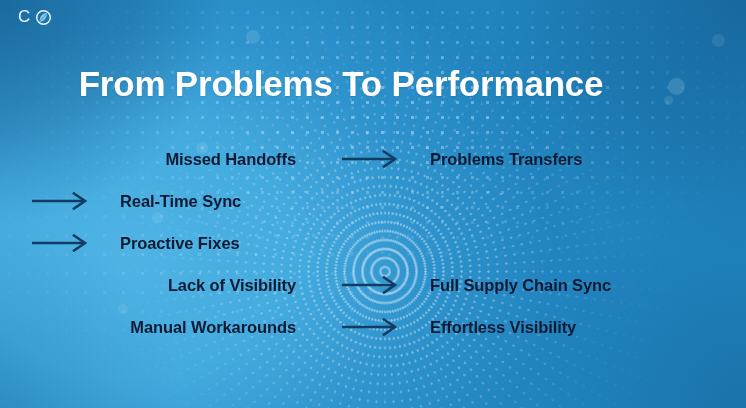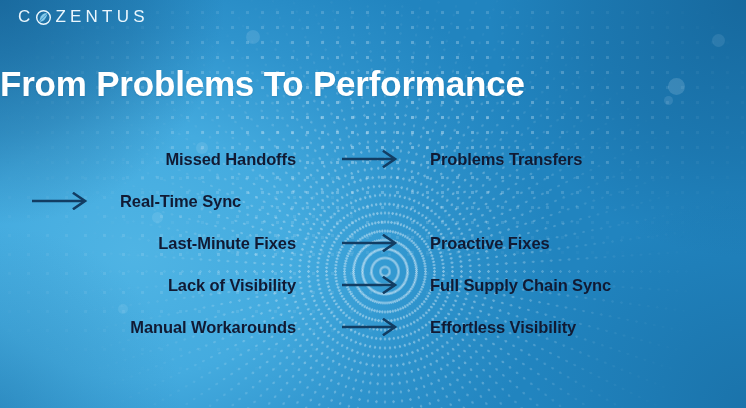--- a/index.html
+++ b/index.html
@@ -111,21 +111,21 @@
     vertical-align: -3px;
     margin: 0 3px 0 1px;
   }
 
   
   .title {
     position: absolute;
     left: 0;
     top: 62px;
     width: 682px;
-    text-align: left;
+    text-align: center;
     color: #ffffff;
     font-size: 35px;
     line-height: 44px;
     font-weight: 700;
     letter-spacing: -0.2px;
     font-family: "Liberation Sans", sans-serif;
     text-shadow: 0 1px 2px rgba(10,60,100,0.18);
   }
 
   
@@ -292,21 +292,20 @@
 
   <div class="logo">
     <span class="logo-text">C</span>
       <span class="logo-o">
       <svg width="17" height="17" viewBox="0 0 20 20" aria-hidden="true">
         <circle cx="10" cy="10" r="8" fill="none" stroke="#eaf6fd" stroke-width="1.7"></circle>
         <path d="M5.2 14.8 C7.6 15.6 12.6 14.2 14.6 5.4 C11.2 4.2 6.0 6.4 5.2 14.8 Z" fill="#8fd0ef" opacity="0.92"></path>
         <path d="M5.4 14.6 C8.2 11.4 11.4 8.0 14.5 5.5" fill="none" stroke="#2a8cc6" stroke-width="1.1" opacity="0.8"></path>
       </svg>
     </span>
-      <span class="logo-text">ZENTUS</span>
   </div>
 
   <div class="title">From Problems To Performance</div>
 
   <div class="rows">
 
     <div class="row">
       <div class="col-problem">Missed Handoffs</div>
       <div class="col-arrow">
         <svg class="arrow-svg" width="56" height="18" viewBox="0 0 56 18" aria-hidden="true">
@@ -321,21 +320,20 @@
       <div class="col-arrow">
         <svg class="arrow-svg" width="56" height="18" viewBox="0 0 56 18" aria-hidden="true">
           <line x1="1" y1="9" x2="50" y2="9" stroke="#123d63" stroke-width="2.6" stroke-linecap="square"></line>
           <polyline points="42,1.5 53,9 42,16.5" fill="none" stroke="#123d63" stroke-width="2.6" stroke-linecap="square" stroke-linejoin="miter"></polyline>
         </svg>
       </div>
       <div class="col-outcome">Real-Time Sync</div>
     </div>
 
     <div class="row">
-      <div class="col-problem">Last-Minute Fixes</div>
       <div class="col-arrow">
         <svg class="arrow-svg" width="56" height="18" viewBox="0 0 56 18" aria-hidden="true">
           <line x1="1" y1="9" x2="50" y2="9" stroke="#123d63" stroke-width="2.6" stroke-linecap="square"></line>
           <polyline points="42,1.5 53,9 42,16.5" fill="none" stroke="#123d63" stroke-width="2.6" stroke-linecap="square" stroke-linejoin="miter"></polyline>
         </svg>
       </div>
       <div class="col-outcome">Proactive Fixes</div>
     </div>
 
     <div class="row">

